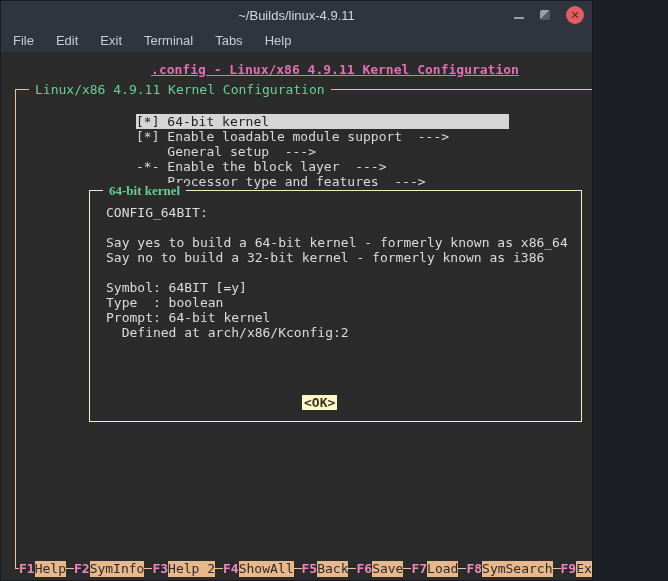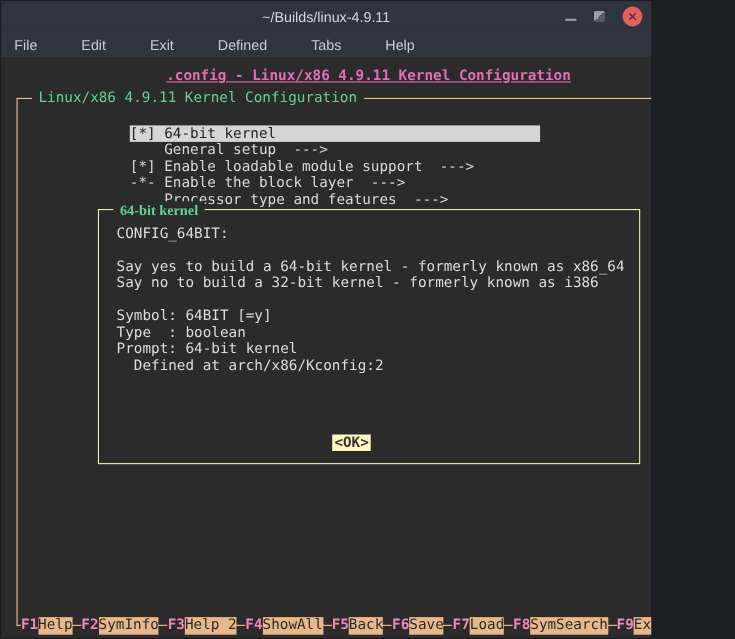--- a/index.html
+++ b/index.html
@@ -18,36 +18,36 @@
   .win-controls{position:absolute;right:8px;top:0;height:28px;display:flex;align-items:center;gap:16px;}
   .btn-min{width:10px;height:2px;background:#9aa0a8;margin-top:6px;}
   .btn-restore{width:10px;height:10px;border-radius:2px;
     background:linear-gradient(135deg,#9aa0a8 0 50%,#565b64 50% 100%);}
   .btn-close{width:18px;height:18px;border-radius:50%;background:#e15f5f;
     color:#55232a;font-size:11px;font-weight:bold;display:flex;align-items:center;justify-content:center;
     font-family:"DejaVu Sans",sans-serif;line-height:1;}
   
   .menubar{
     position:absolute;left:0;top:28px;width:100%;height:24px;background:#2f343f;
-    display:flex;align-items:center;padding-left:12px;gap:40px;box-sizing:border-box;
+    display:flex;align-items:center;padding-left:12px;gap:22px;box-sizing:border-box;
     font-family:"Liberation Sans","DejaVu Sans",sans-serif;font-size:13px;color:#c9cdd3;
     border-bottom:1px solid #262a33;
     text-align:center;
   }
   .menubar span{cursor:default;}
   
   .terminal{position:absolute;left:0;top:52px;width:668px;height:529px;background:#2b2b2b;
     font-size:13px;line-height:15px;color:#d9d9d9;}
   .kheader{position:absolute;top:9px;left:0;width:100%;text-align:center;
     color:#e36eb6;font-weight:bold;text-decoration:underline;}
   .mainbox{position:absolute;left:14px;top:36px;width:640px;height:480px;
     border:1px solid #f0c38e;box-sizing:border-box;}
   .mainbox-title{position:absolute;left:28px;top:29px;background:#2b2b2b;padding:0 6px;
     color:#66d195;font-weight:normal;}
-  .menu-list{position:absolute;left:117px;top:61px;width:373px;}
+  .menu-list{position:absolute;left:135px;top:61px;width:373px;}
   .menu-row{height:15px;line-height:15px;white-space:pre;color:#d9d9d9;cursor:default;}
   .menu-row.selected{background:#d5d5d5;color:#222222;}
   
   .dialog{position:absolute;left:88px;top:137px;width:493px;height:232px;
     background:#2b2b2b;border:1px solid #f2edc0;box-sizing:border-box;}
   .dialog-title{position:absolute;left:102px;top:130px;background:#2b2b2b;padding:0 6px;
     color:#66d195;font-weight:bold;z-index:3;font-family:Liberation Serif, serif;}
   .dialog-body{margin:0;position:absolute;left:16px;top:14px;white-space:pre;
     font:inherit;color:#dcdcdc;line-height:15px;}
   .ok-btn{position:absolute;left:212px;bottom:11px;background:#fef9c3;color:#3a322e;
@@ -69,36 +69,36 @@
       <div class="btn-min"></div>
       <div class="btn-restore"></div>
       <div class="btn-close">✕</div>
     </div>
   </div>
 
   <div class="menubar" id="menubar">
       <span>File</span>
       <span>Edit</span>
       <span>Exit</span>
-      <span>Defined</span>
+      <span>Terminal</span>
       <span>Tabs</span>
       <span>Help</span>
     </div>
 
   <div class="terminal">
 
     <div class="kheader">.config - Linux/x86 4.9.11 Kernel Configuration</div>
 
     <div class="mainbox"></div>
     <div class="mainbox-title">Linux/x86 4.9.11 Kernel Configuration</div>
 
     <div class="menu-list" id="menu-list">
         <div class="menu-row selected">[*] 64-bit kernel</div>
+        <div class="menu-row">[*] Enable loadable module support  ---&gt;</div>
         <div class="menu-row">    General setup  ---&gt;</div>
-        <div class="menu-row">[*] Enable loadable module support  ---&gt;</div>
         <div class="menu-row">-*- Enable the block layer  ---&gt;</div>
         <div class="menu-row">    Processor type and features  ---&gt;</div>
       </div>
 
     <div class="dialog">
       <pre class="dialog-body">CONFIG_64BIT:
 
 Say yes to build a 64-bit kernel - formerly known as x86_64
 Say no to build a 32-bit kernel - formerly known as i386
 

